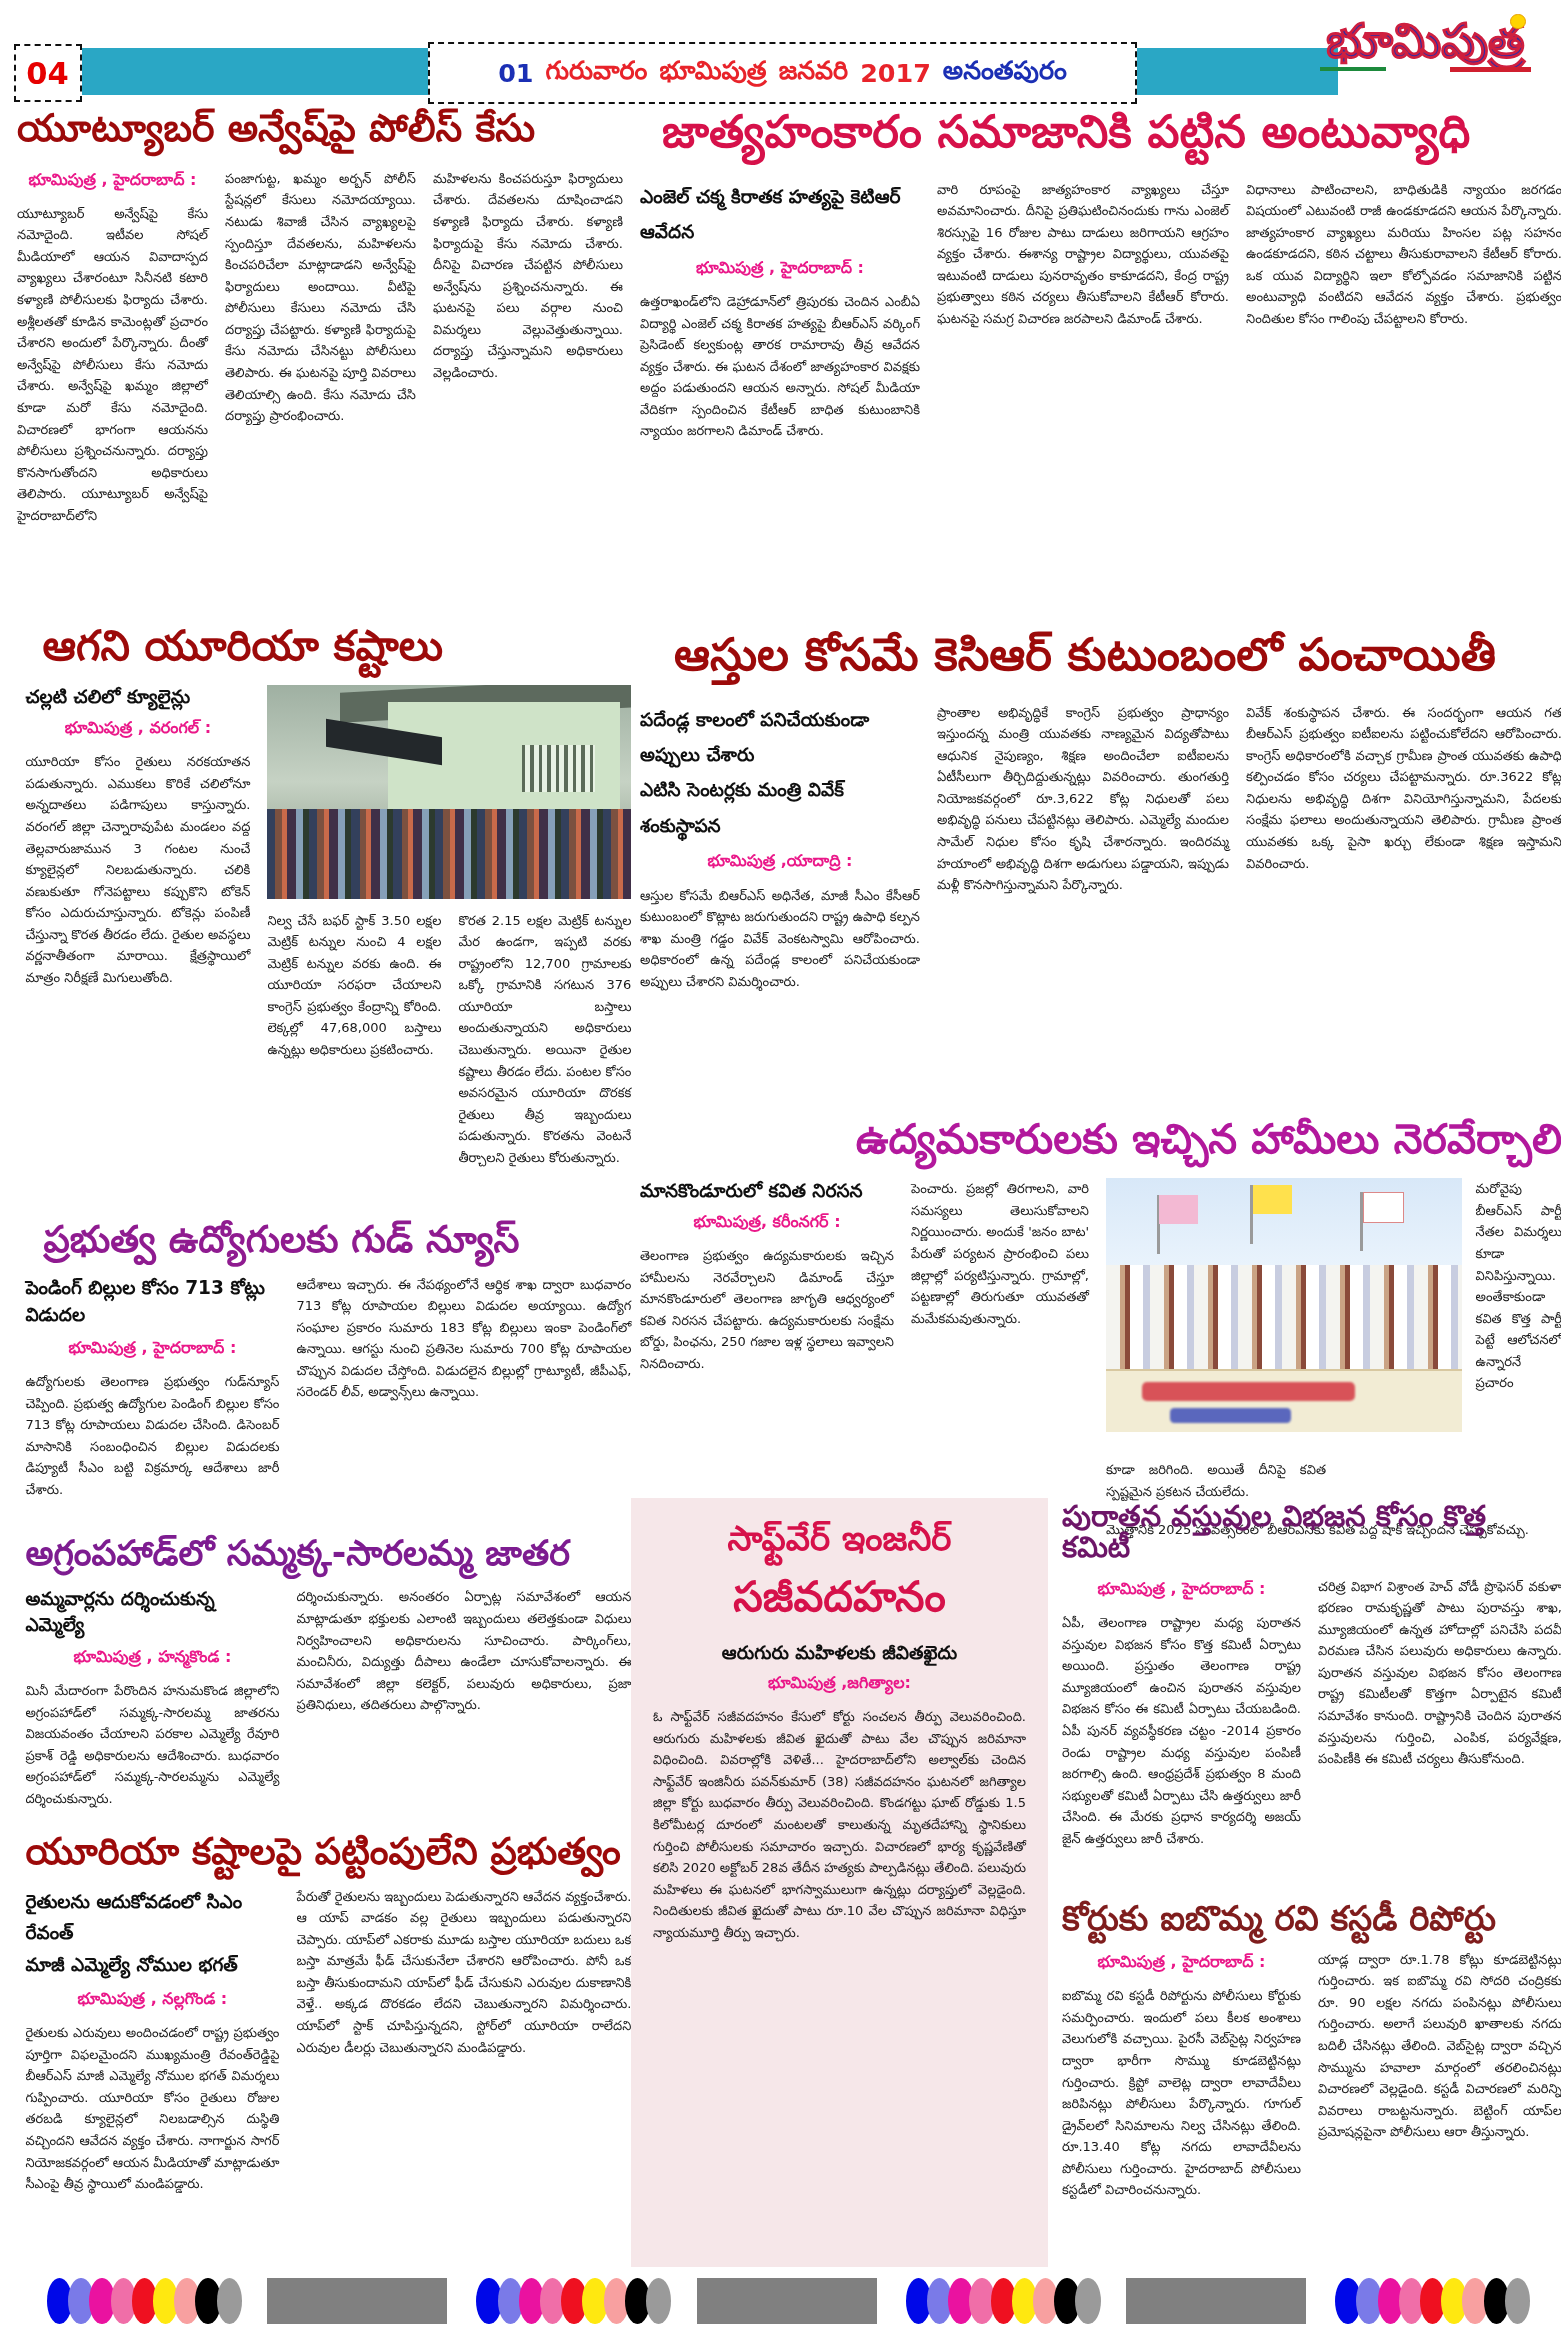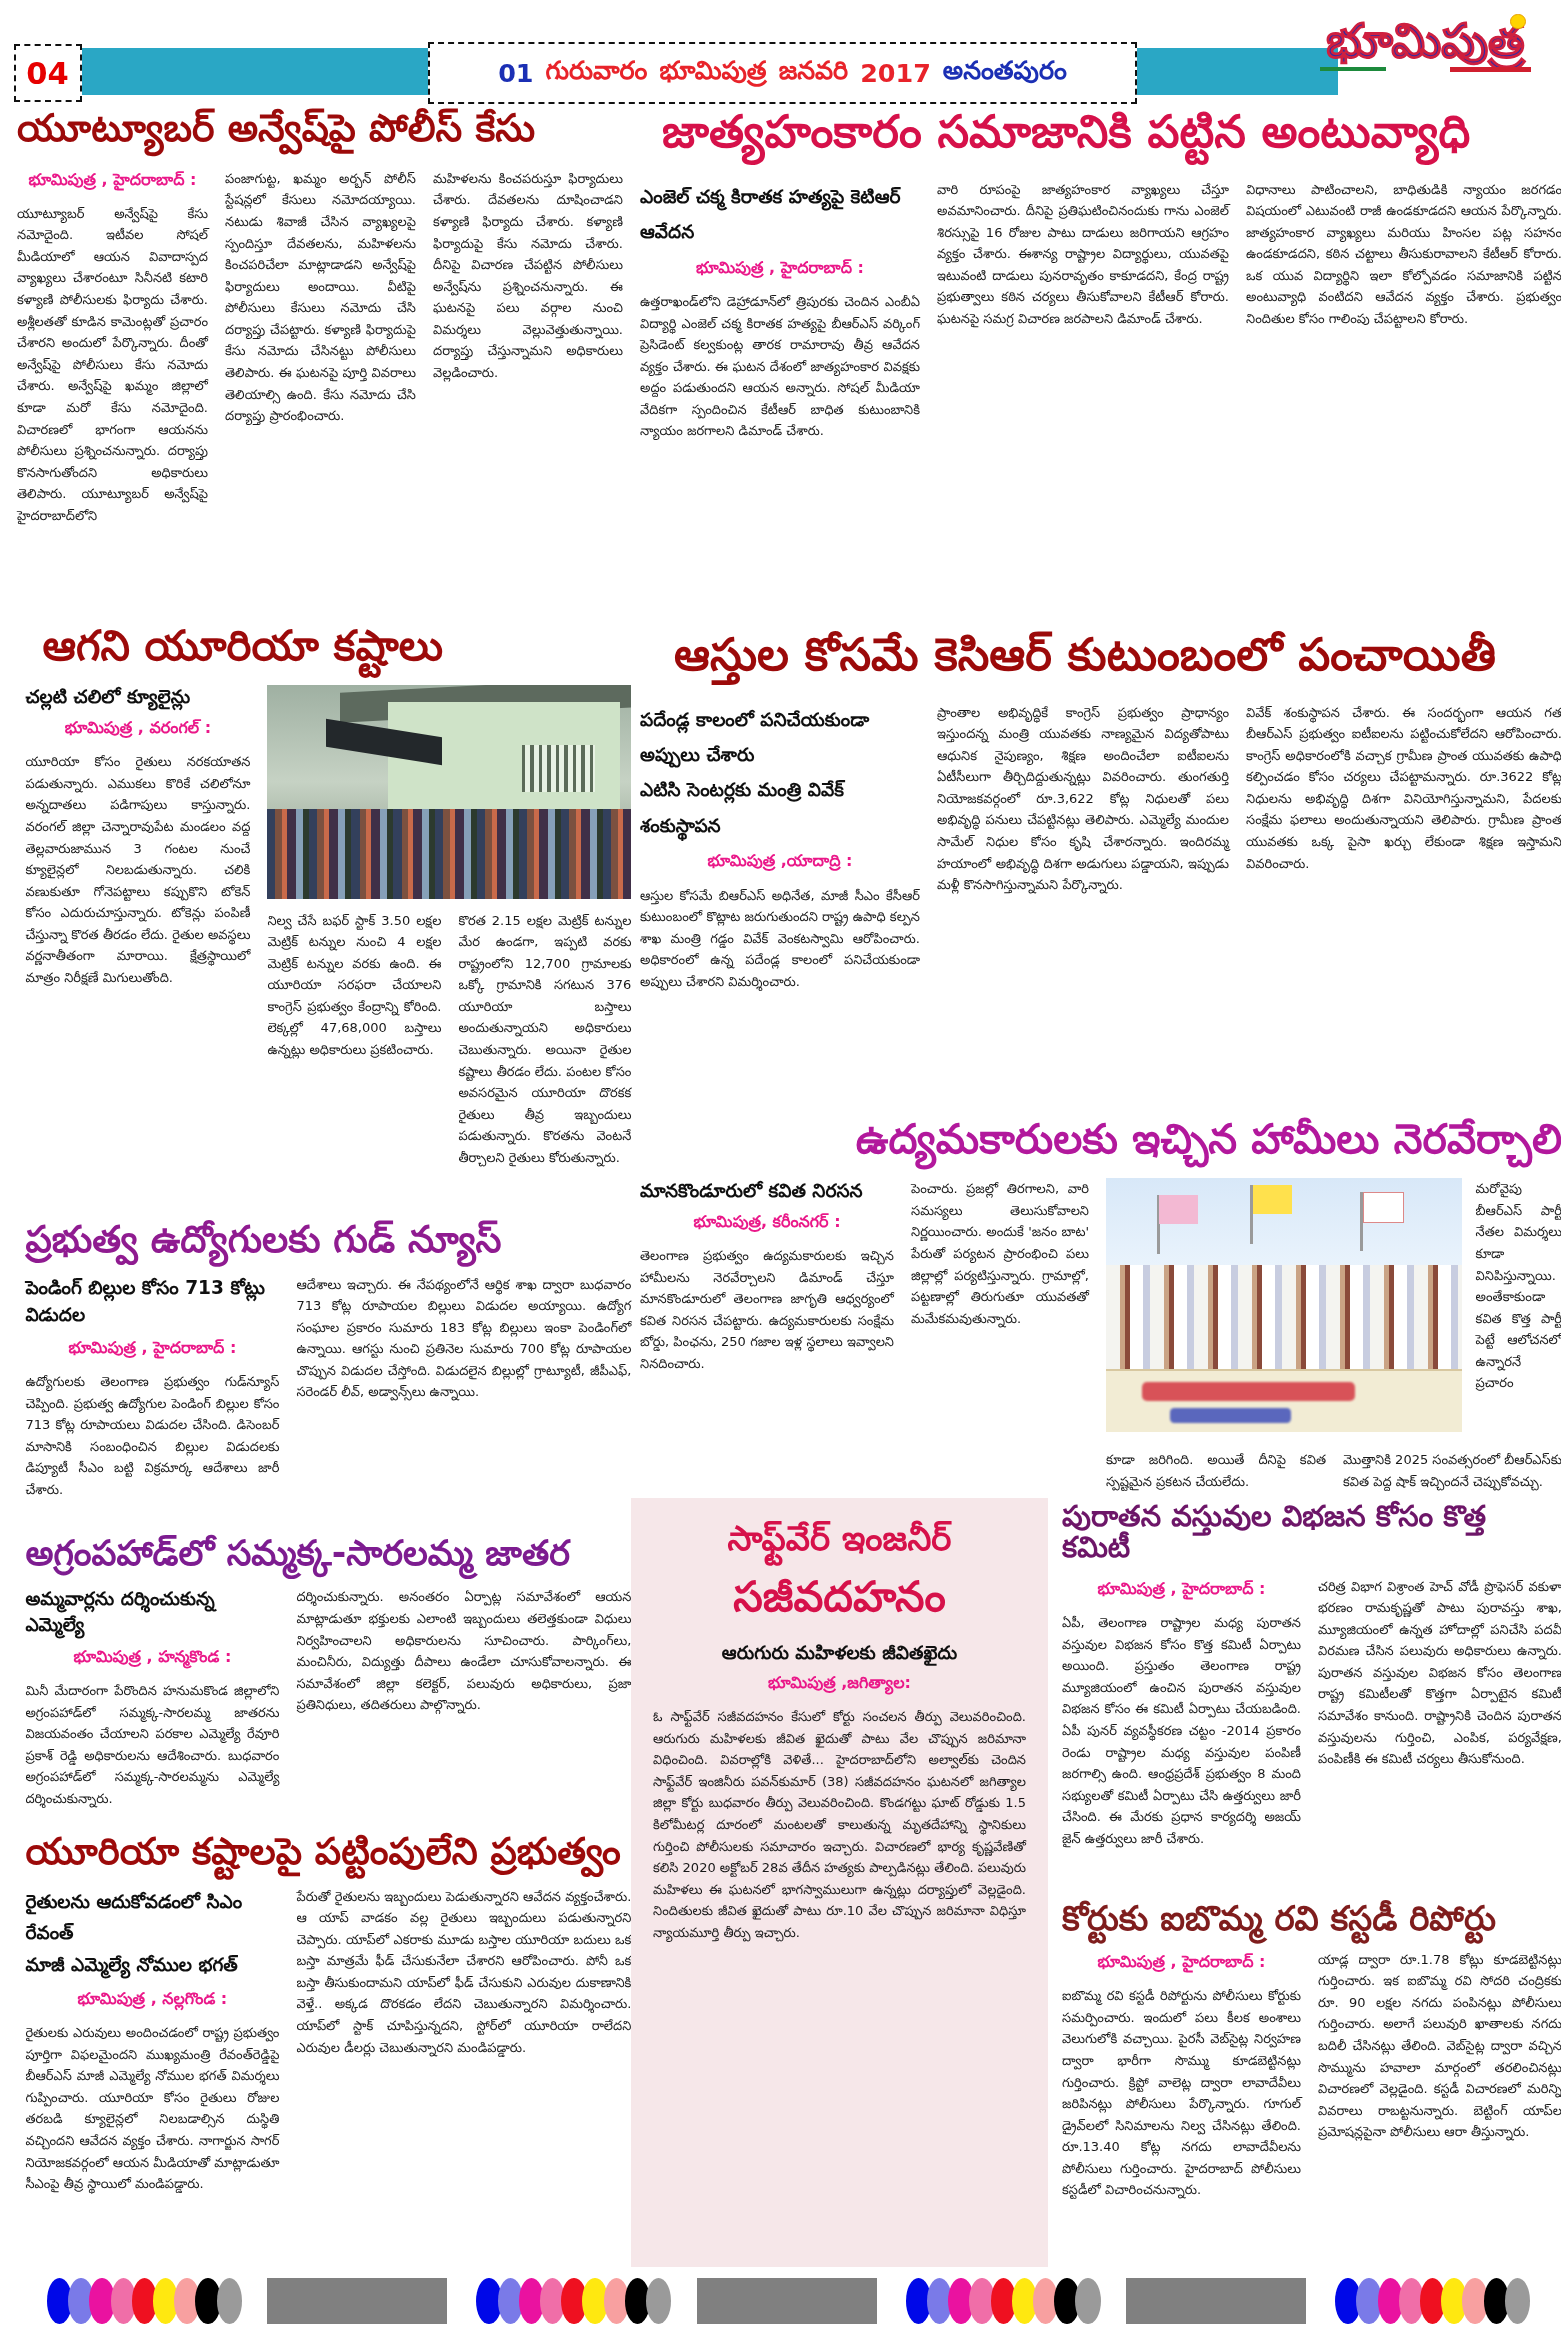--- a/index.html
+++ b/index.html
@@ -158,30 +158,30 @@
           <span class="pp-flag" style="left:147px;top:6.8px;background:#ffe14d;"></span>
           <span class="pp-pole" style="left:254px;top:13.6px;"></span>
           <span class="pp-flag" style="left:257px;top:13.6px;background:#ffffff;border:0.8px solid #d88;"></span>
           <div class="pp-banner">
             <div class="txt1"></div>
             <div class="txt2"></div>
           </div>
         </div>
         <div class="bcol" style="flex:1;">మరోవైపు బీఆర్ఎస్ పార్టీ నేతల విమర్శలు కూడా వినిపిస్తున్నాయి. అంతేకాకుండా కవిత కొత్త పార్టీ పెట్టే ఆలోచనలో ఉన్నారనే ప్రచారం</div>
       </div>
-      <div class="cols" style="margin-top:17px;">
+      <div class="cols" style="margin-top:27px;flex-direction:column;">
         <div class="bcol" style="width:220px;">కూడా జరిగింది. అయితే దీనిపై కవిత స్పష్టమైన ప్రకటన చేయలేదు.</div>
         <div class="bcol" style="flex:1;">మొత్తానికి 2025 సంవత్సరంలో బీఆర్ఎస్‌కు కవిత పెద్ద షాక్ ఇచ్చిందనే చెప్పుకోవచ్చు.</div>
       </div>
     </div>
   </div>
 </div>
 
 <div class="article" style="left:25.4px;top:1220px;width:606px;">
-  <div class="hl purple" style="font-size:37px;">ప్రభుత్వ ఉద్యోగులకు గుడ్ న్యూస్</div>
+  <div class="hl purple" style="font-size:37px;margin-left:18px;">ప్రభుత్వ ఉద్యోగులకు గుడ్ న్యూస్</div>
   <div class="cols" style="margin-top:13.6px;">
     <div class="stack" style="width:254px;">
       <div class="sub" style="line-height:1.5;">పెండింగ్ బిల్లుల కోసం 713 కోట్లు
 విడుదల</div>
       <div class="dl">భూమిపుత్ర , హైదరాబాద్ :</div>
       <div class="bcol">ఉద్యోగులకు తెలంగాణ ప్రభుత్వం గుడ్‌న్యూస్ చెప్పింది. ప్రభుత్వ ఉద్యోగుల పెండింగ్ బిల్లుల కోసం 713 కోట్ల రూపాయలు విడుదల చేసింది. డిసెంబర్ మాసానికి సంబంధించిన బిల్లుల విడుదలకు డిప్యూటీ సీఎం బట్టి విక్రమార్క ఆదేశాలు జారీ చేశారు.</div>
     </div>
     <div class="bcol" style="flex:1;">ఆదేశాలు ఇచ్చారు. ఈ నేపథ్యంలోనే ఆర్థిక శాఖ ద్వారా బుధవారం 713 కోట్ల రూపాయల బిల్లులు విడుదల అయ్యాయి. ఉద్యోగ సంఘాల ప్రకారం సుమారు 183 కోట్ల బిల్లులు ఇంకా పెండింగ్‌లో ఉన్నాయి. ఆగస్టు నుంచి ప్రతినెల సుమారు 700 కోట్ల రూపాయల చొప్పున విడుదల చేస్తోంది. విడుదలైన బిల్లుల్లో గ్రాట్యూటీ, జీపీఎఫ్, సరెండర్ లీవ్, అడ్వాన్స్‌లు ఉన్నాయి.</div>
   </div>
 </div>

